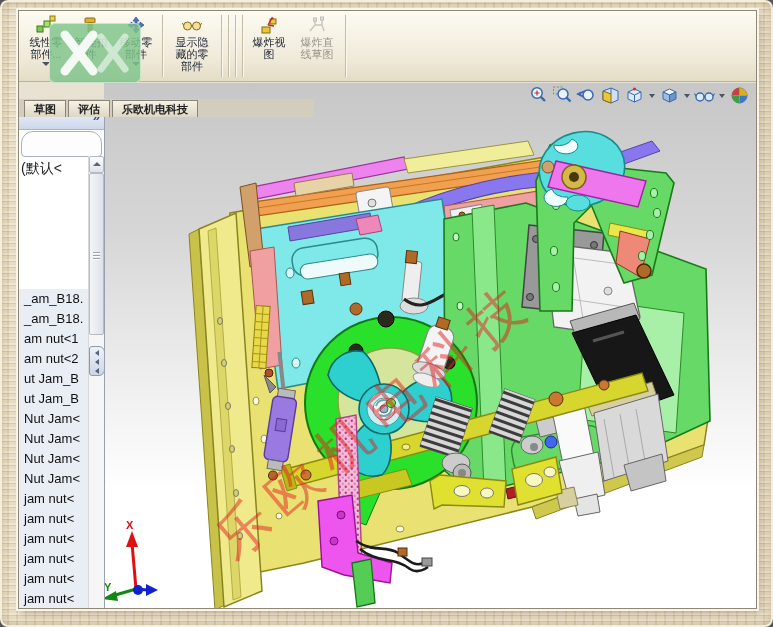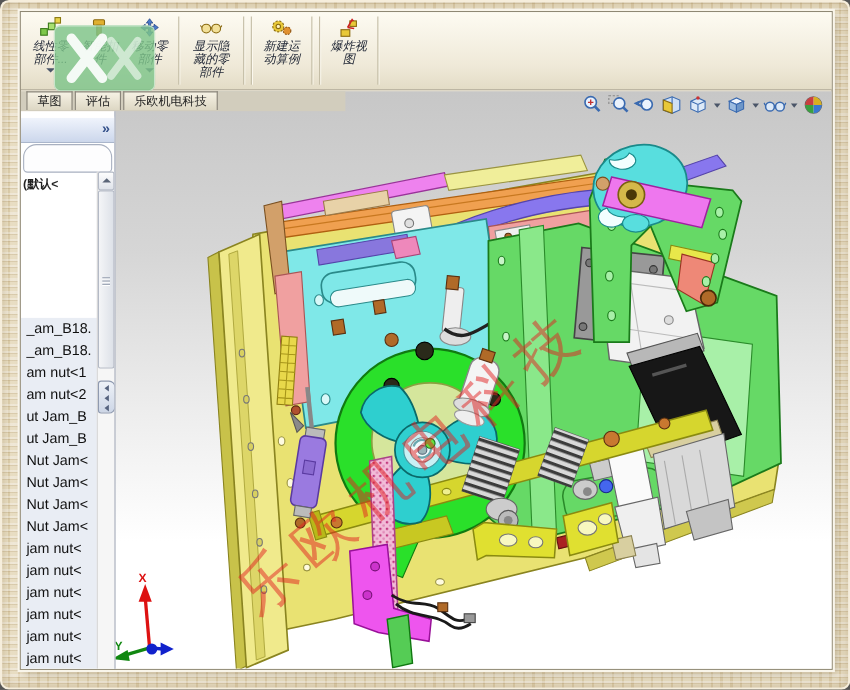--- a/index.html
+++ b/index.html
@@ -13,45 +13,45 @@
     box-shadow:inset 0 0 0 2px #f6eedc, inset 0 0 14px rgba(120,90,40,.45);}
   
   .window{position:absolute;left:18px;top:10px;width:737px;height:597px;
     background:#e8e2d2;border:1px solid #8e8874;
     box-shadow:0 0 0 2px #f9f5ea,3px 4px 8px rgba(80,60,20,.35);}
   
   .toolbar{position:absolute;left:0;top:0;right:0;height:70px;
     background:linear-gradient(#fdfbf2,#efe9d8 70%,#e3dcc6);
     border-bottom:1px solid #b8b29e;display:flex;align-items:stretch;padding-left:4px;}
   .tbtn{display:flex;flex-direction:column;align-items:center;padding-top:4px;
-    font-size:11px;line-height:12px;color:#1d2433;text-align:center;position:relative;cursor:default;font-style:italic;}
+    font-size:11px;line-height:12px;color:#1d2433;text-align:center;position:relative;cursor:default;}
   .tbtn .ticon{width:20px;height:20px;margin-bottom:1px;}
   .tbtn.disabled{opacity:.45;filter:grayscale(.8);}
   .tbtn .caret{width:0;height:0;border-left:4px solid transparent;border-right:4px solid transparent;
     border-top:4px solid #4a5568;margin-top:2px;}
   .tsep{width:1px;background:#c4bda6;margin:4px 3px;box-shadow:1px 0 0 #fbf8ee;}
   .instant{justify-content:flex-start;padding-top:8px;}
   
   .logo-wm{position:absolute;left:30px;top:12px;width:92px;height:60px;border-radius:6px;
     background:rgba(126,196,138,.82);box-shadow:inset 0 0 0 1px rgba(255,255,255,.5);pointer-events:none;}
   
   .content{position:absolute;left:0;top:72px;right:0;bottom:0;}
-  .tabstrip{position:absolute;left:0;top:0;width:290px;height:18px;background:#d2cdbd;
-    display:flex;align-items:flex-start;padding-left:5px;z-index:5;}
+  .tabstrip{position:absolute;left:0;top:16px;width:290px;height:18px;background:#d2cdbd;
+    display:flex;align-items:flex-end;padding-left:5px;z-index:5;font-weight:bold;}
   .tab{font-size:11px;line-height:16px;padding:0 9px;margin-right:2px;color:#222;
     background:linear-gradient(#f6f2e4,#ddd7c4);border:1px solid #8a857a;border-bottom:none;}
   
   .panel{position:absolute;left:0;top:18px;width:85px;bottom:0;background:#fff;
     border-right:1px solid #98a0b0;z-index:4;overflow:hidden;}
   .p-head{position:absolute;left:0;top:5px;right:0;height:22px;
     background:linear-gradient(#f0f4fc,#ccd7ec);border-top:1px solid #fff;border-bottom:1px solid #aab6cc;}
   .p-head .chev{position:absolute;right:4px;top:2px;font-size:13px;font-weight:bold;color:#33508a;}
   .p-box{position:absolute;left:2px;top:30px;right:2px;height:24px;background:#fdfdfe;
     border:1px solid #a8b0c0;border-radius:12px 12px 4px 4px;}
-  .p-root{position:absolute;left:2px;top:59px;font-size:11px;color:#222;white-space:nowrap;font-weight:bold;}
+  .p-root{position:absolute;left:2px;top:59px;font-size:14px;color:#222;white-space:nowrap;}
   .p-tree{position:absolute;left:0;top:188px;right:15px;bottom:0;background:#e9edf4;}
   .trow{height:20px;line-height:20px;font-size:13px;color:#101010;padding-left:5px;white-space:nowrap;overflow:hidden;}
   
   .p-scroll{position:absolute;right:0;top:55px;bottom:0;width:15px;background:#f6f6f6;border-left:1px solid #d8d8d8;}
   .s-up{position:absolute;top:0;left:0;right:0;height:15px;background:linear-gradient(#fdfdfd,#dfe3ea);
     border:1px solid #b4bac6;border-radius:2px;}
   .s-up i{position:absolute;left:3px;top:5px;width:0;height:0;border-left:4px solid transparent;
     border-right:4px solid transparent;border-bottom:4px solid #5a6578;}
   .s-thumb{position:absolute;top:17px;left:0;right:0;height:160px;background:linear-gradient(90deg,#f4f5f7,#dde1e8);
     border:1px solid #b4bac6;border-radius:2px;}
@@ -121,46 +121,46 @@
         <span>藏的零</span>
         <span>部件</span>
       </div>
 
       <div class="tsep"></div>
 
 
 
       <div class="tsep"></div>
 
-      <div class="tbtn" style="width:48px">
-        <svg class="ticon" viewBox="0 0 20 20">
-          <circle cx="7" cy="9" r="5" fill="#e8c838" stroke="#8a6a10" stroke-dasharray="2,1.4"></circle>
-          <circle cx="7" cy="9" r="2" fill="#fff4c0" stroke="#8a6a10"></circle>
-          <circle cx="15" cy="13" r="3.4" fill="#e09030" stroke="#8a5010" stroke-dasharray="1.6,1.2"></circle>
-        </svg>
-        <span>新建运</span>
-        <span>动算例</span>
-      </div>
 
       <div class="tsep"></div>
 
 
       <div class="tsep"></div>
 
       <div class="tbtn" style="width:46px">
         <svg class="ticon" viewBox="0 0 20 20">
           <rect x="3" y="12" width="8" height="6" fill="#e8c838" stroke="#8a6a10"></rect>
           <rect x="11" y="4" width="6" height="5" fill="#e8c838" stroke="#8a6a10"></rect>
           <path d="M9,10 L13,3 M9,10 L15,11" stroke="#cc2222" stroke-width="1.4"></path>
           <path d="M13,1.5 l2,2.5 l-3.4,.4 z" fill="#cc2222"></path>
         </svg>
         <span>爆炸视</span>
         <span>图</span>
       </div>
 
+      <div class="tbtn disabled" style="width:50px">
+        <svg class="ticon" viewBox="0 0 20 20">
+          <path d="M3,16 L8,10 L8,5 M8,10 L15,10 L15,4 M15,10 L17,16" fill="none" stroke="#8a8a8a" stroke-width="1.4"></path>
+          <rect x="6.5" y="3" width="3" height="3" fill="#c8c8c8" stroke="#777"></rect>
+          <rect x="13.5" y="2" width="3" height="3" fill="#c8c8c8" stroke="#777"></rect>
+        </svg>
+        <span>爆炸直</span>
+        <span>线草图</span>
+      </div>
 
       <div class="tsep"></div>
 
 
       <div class="logo-wm">
         <svg width="92" height="60" viewBox="0 0 92 60">
           <path d="M16,12 L44,48 M44,12 L16,48" stroke="#fff" stroke-width="9" stroke-linecap="round" opacity=".9"></path>
           <path d="M52,14 L76,46 M76,14 L52,46" stroke="#fff" stroke-width="7" stroke-linecap="round" opacity=".55"></path>
         </svg>
       </div>

